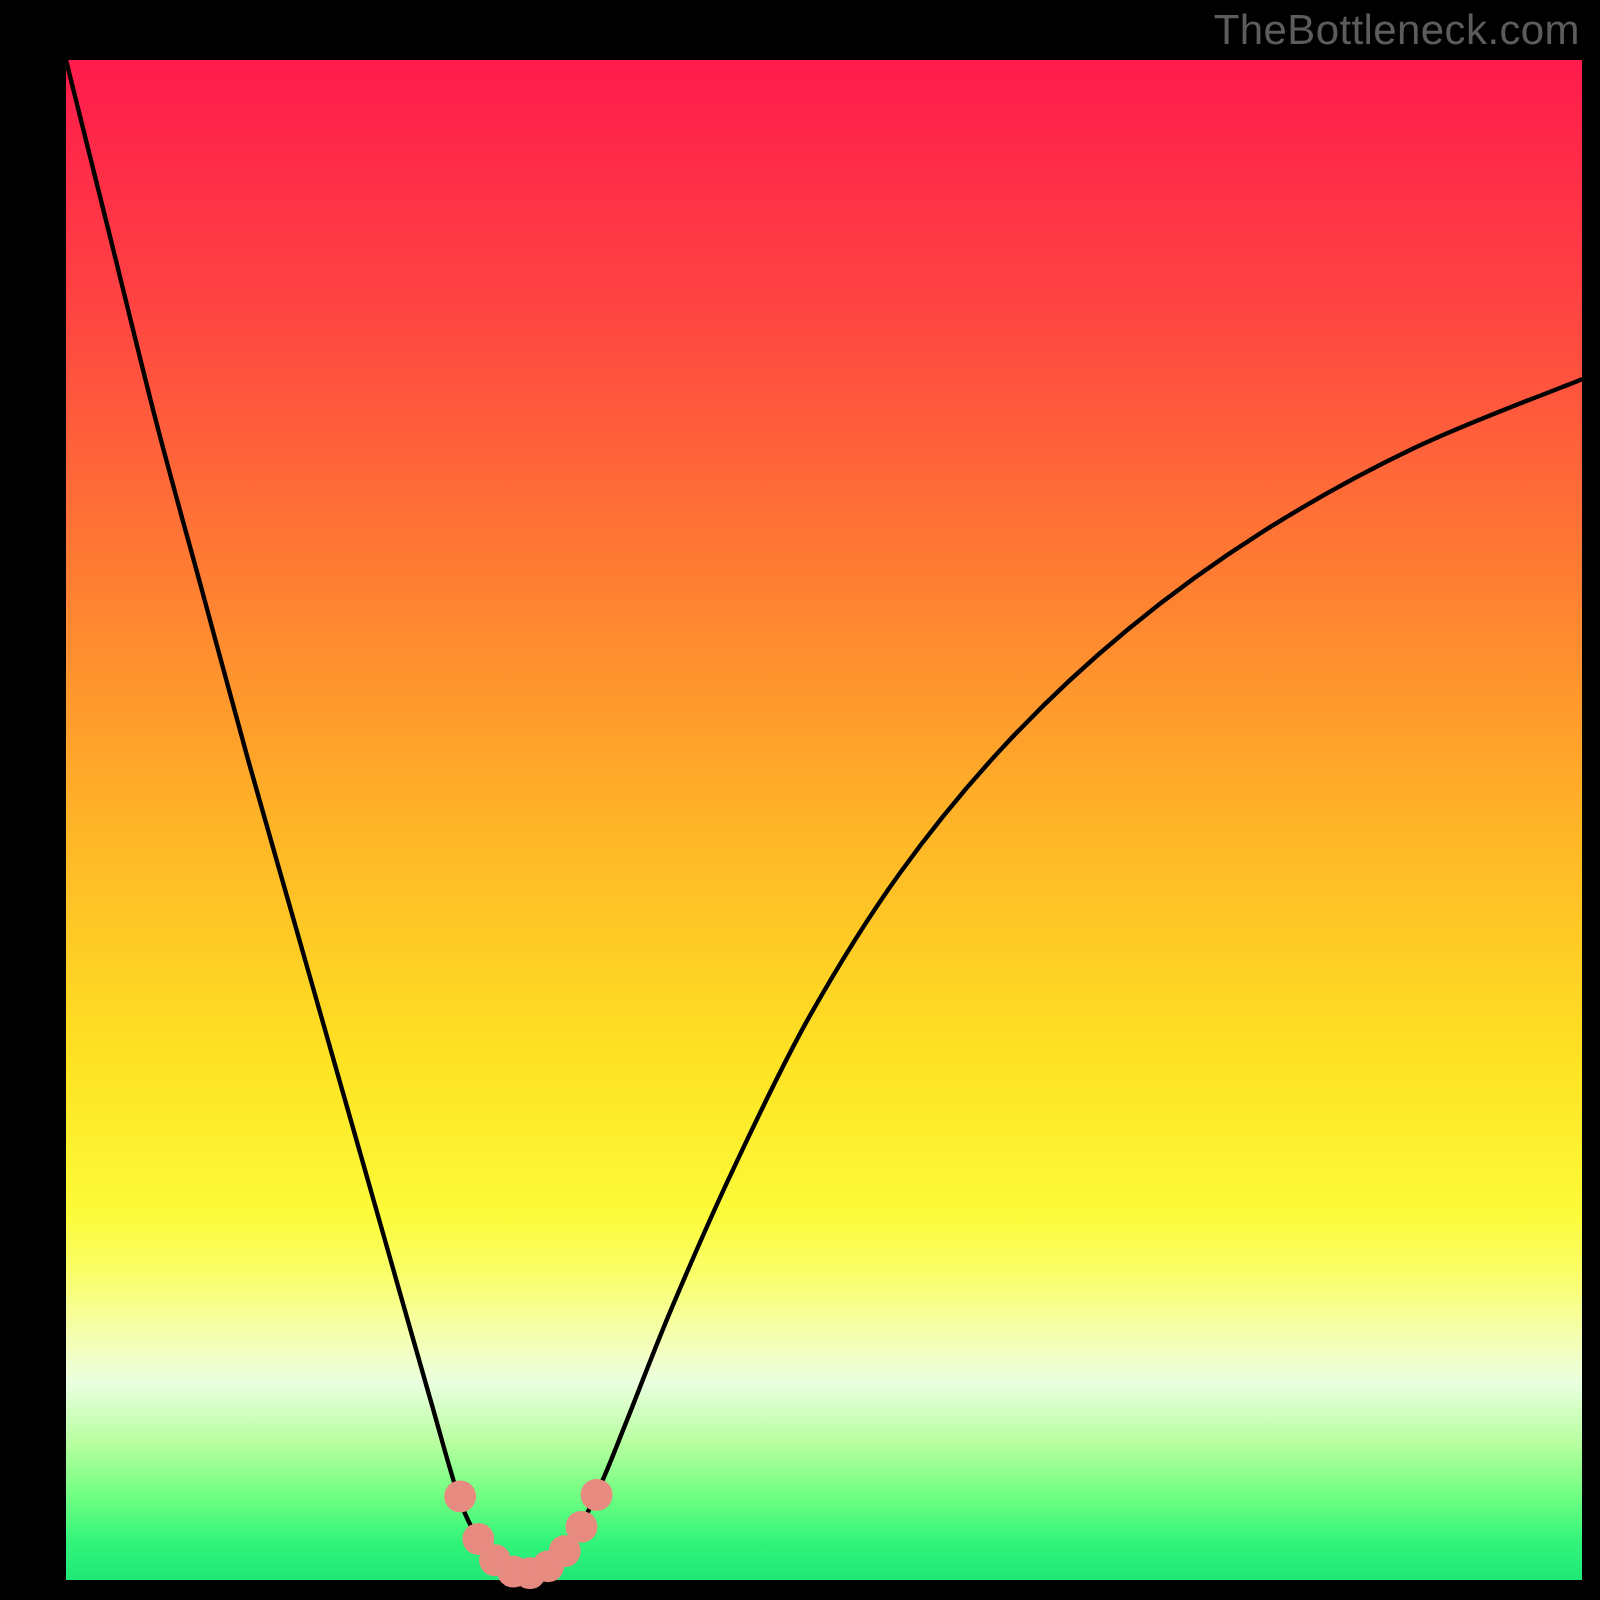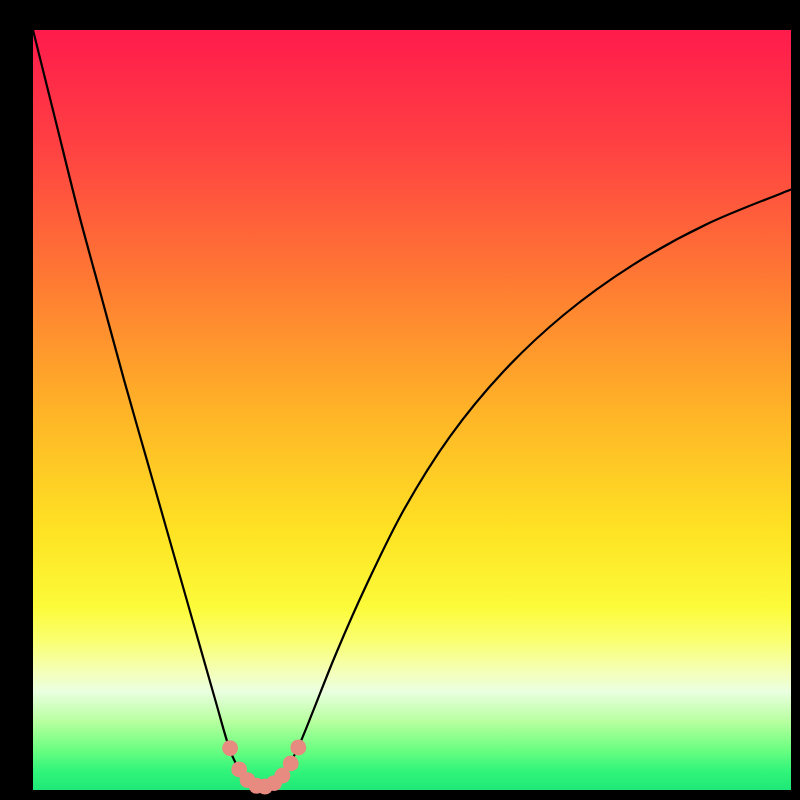--- a/index.html
+++ b/index.html
@@ -30,20 +30,21 @@
   svg.plot {
     position: absolute;
     left: 0;
     top: 0;
   }
 </style>
 </head>
 <body>
 
 <div class="stage">
+  <div class="watermark">TheBottleneck.com</div>
   <svg class="plot" width="800" height="800" viewBox="0 0 800 800">
     <defs>
       <linearGradient id="bg-grad" x1="0" y1="0" x2="0" y2="1">
           <stop offset="0.00%" stop-color="#ff1b4c"></stop>
           <stop offset="16.00%" stop-color="#ff4342"></stop>
           <stop offset="33.00%" stop-color="#ff7a33"></stop>
           <stop offset="50.00%" stop-color="#ffb327"></stop>
           <stop offset="66.00%" stop-color="#fee323"></stop>
           <stop offset="76.00%" stop-color="#fcfb3a"></stop>
           <stop offset="80.00%" stop-color="#faff6b"></stop>

